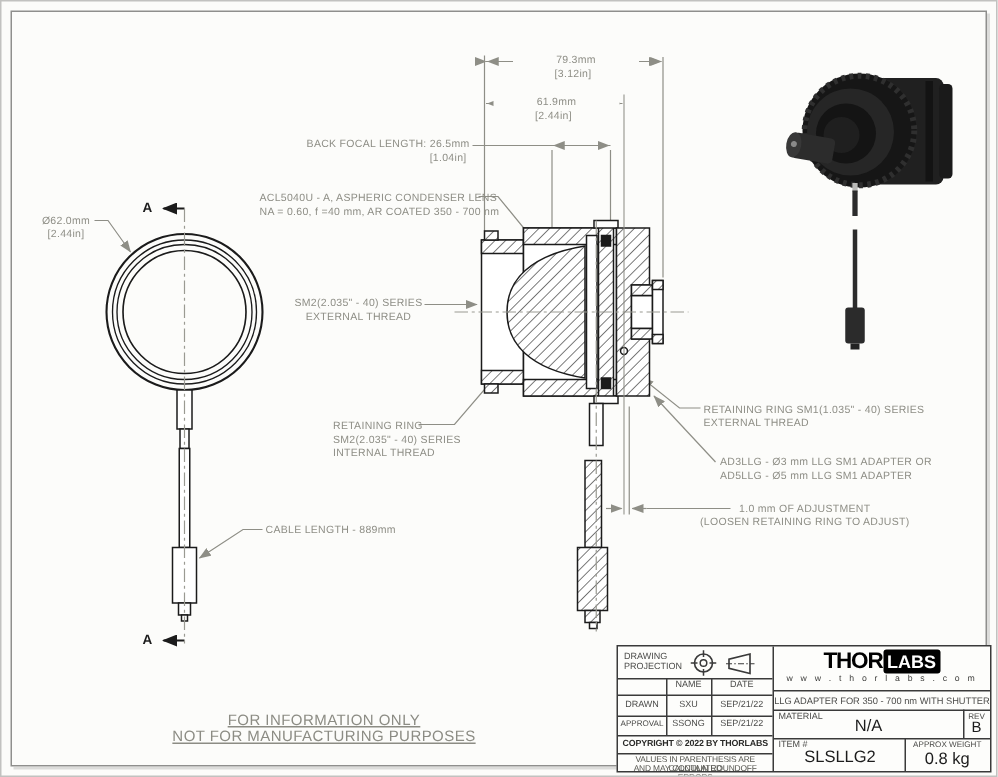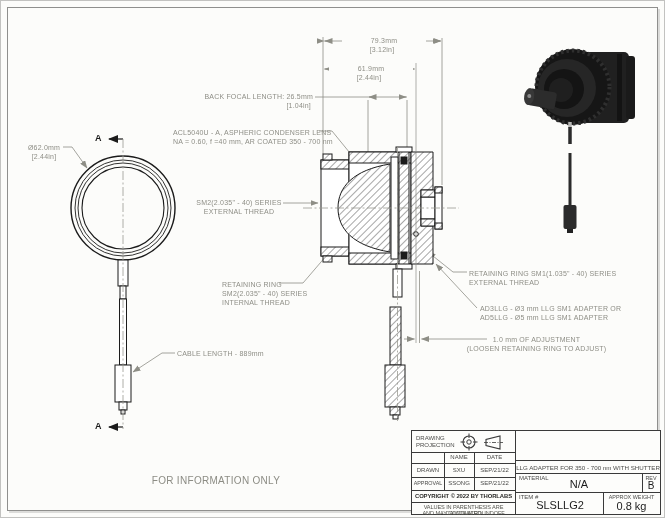--- a/index.html
+++ b/index.html
@@ -5,21 +5,21 @@
   html,body{margin:0;padding:0;}
   body{width:665px;height:518px;background:#e9e9e7;font-family:"Liberation Sans",sans-serif;}
   #sheet{position:absolute;left:0;top:0;width:665px;height:518px;background:#fcfcfa;border:1px solid #c2c2c0;box-sizing:border-box;overflow:hidden;}
   #frame{position:absolute;left:6px;top:6px;right:6px;bottom:6px;border:1px solid #8f8f8d;box-shadow:2px 2px 0 #dcdcda;}
   svg{position:absolute;left:0;top:0;}
   .ann{position:absolute;font-size:7px;line-height:9px;color:#8e8e86;letter-spacing:.2px;white-space:nowrap;}
   .ann.c{text-align:center;white-space:normal;}
   .ann.r{text-align:right;}
   .ann.bg{background:#fcfcfa;padding:0 2px;white-space:nowrap;}
   .seclab{position:absolute;font-size:9px;font-weight:bold;color:#1b1b1b;}
-  .wm{position:absolute;left:60px;top:474px;width:310px;text-align:center;font-size:10px;line-height:11px;color:#8c8c84;letter-spacing:.3px;}
+  .wm{position:absolute;left:60px;top:474px;width:310px;text-align:center;font-size:10px;line-height:11px;color:#8c8c84;letter-spacing:.3px;text-decoration:underline;}
   
   #tb{position:absolute;left:410px;top:429px;width:248px;height:83px;background:#fdfdfb;border:1px solid #3a3a3a;box-sizing:content-box;}
   .ln{position:absolute;background:#3a3a3a;}
   .t{position:absolute;color:#4c4c4a;font-size:6px;line-height:7px;}
   .t.c{text-align:center;}
   .val{position:absolute;color:#1c1c1c;font-size:11px;line-height:12px;text-align:center;}
   .tiny{position:absolute;color:#55554f;font-size:5.6px;line-height:6.2px;text-align:center;letter-spacing:-.1px;}
   .copy{position:absolute;color:#2a2a28;font-size:5.9px;font-weight:bold;text-align:center;letter-spacing:-.1px;}
   .thor{font-weight:900;font-size:15px;letter-spacing:-.8px;color:#000;}
   .labs{font-weight:900;font-size:12px;color:#fff;background:#000;padding:1px 3px 1px 2px;margin-left:1px;border-radius:2px;}
@@ -194,20 +194,21 @@
   <div class="ann" style="left:479px;top:312px;">AD5LLG - Ø5 mm LLG SM1 ADAPTER</div>
 
   <div class="ann c" style="left:458px;top:334px;width:155px;">1.0 mm OF ADJUSTMENT</div>
   <div class="ann c" style="left:458px;top:343px;width:155px;">(LOOSEN RETAINING RING TO ADJUST)</div>
 
   <div class="seclab" style="left:94px;top:132px;">A</div>
   <div class="seclab" style="left:94px;top:420px;">A</div>
 
   <div class="wm">
     <div>FOR INFORMATION ONLY</div>
+    <div>NOT FOR MANUFACTURING PURPOSES</div>
   </div>
 
   <div id="tb">
 
     <div class="ln" style="left:103px;top:0;width:1px;height:83px;"></div>
     <div class="ln" style="left:0;top:21px;width:103px;height:1px;"></div>
     <div class="ln" style="left:0;top:32px;width:103px;height:1px;"></div>
     <div class="ln" style="left:0;top:46px;width:103px;height:1px;"></div>
     <div class="ln" style="left:0;top:59px;width:103px;height:1px;"></div>
     <div class="ln" style="left:0;top:71px;width:103px;height:1px;"></div>
@@ -242,20 +243,24 @@
     <div class="t c" style="left:32px;top:36px;width:30px;">SXU</div>
     <div class="t c" style="left:62px;top:36px;width:41px;">SEP/21/22</div>
     <div class="t c" style="left:0;top:49px;width:32px;font-size:5.4px;">APPROVAL</div>
     <div class="t c" style="left:32px;top:49px;width:30px;">SSONG</div>
     <div class="t c" style="left:62px;top:49px;width:41px;">SEP/21/22</div>
 
     <div class="copy" style="left:0;top:62px;width:103px;">COPYRIGHT © 2022 BY THORLABS</div>
     <div class="tiny" style="left:0;top:72.5px;width:103px;">VALUES IN PARENTHESIS ARE CALCULATED</div>
     <div class="tiny" style="left:0;top:78.5px;width:103px;">AND MAY CONTAIN ROUNDOFF ERRORS</div>
 
+    <div style="position:absolute;left:104px;top:1px;width:144px;text-align:center;">
+      <span class="thor">THOR</span><span class="labs">LABS</span>
+      <div class="url">w w w . t h o r l a b s . c o m</div>
+    </div>
 
     <div class="t c" style="left:104px;top:33px;width:144px;font-size:6.2px;">LLG ADAPTER FOR 350 - 700 nm WITH SHUTTER</div>
 
     <div class="t" style="left:107px;top:44px;">MATERIAL</div>
     <div class="val" style="left:104px;top:47px;width:126px;">N/A</div>
     <div class="t c" style="left:230px;top:43.5px;width:18px;font-size:5.4px;">REV</div>
     <div class="val" style="left:230px;top:49px;width:18px;font-size:10px;">B</div>
 
     <div class="t" style="left:107px;top:63px;">ITEM #</div>
     <div class="val" style="left:104px;top:68px;width:88px;">SLSLLG2</div>

